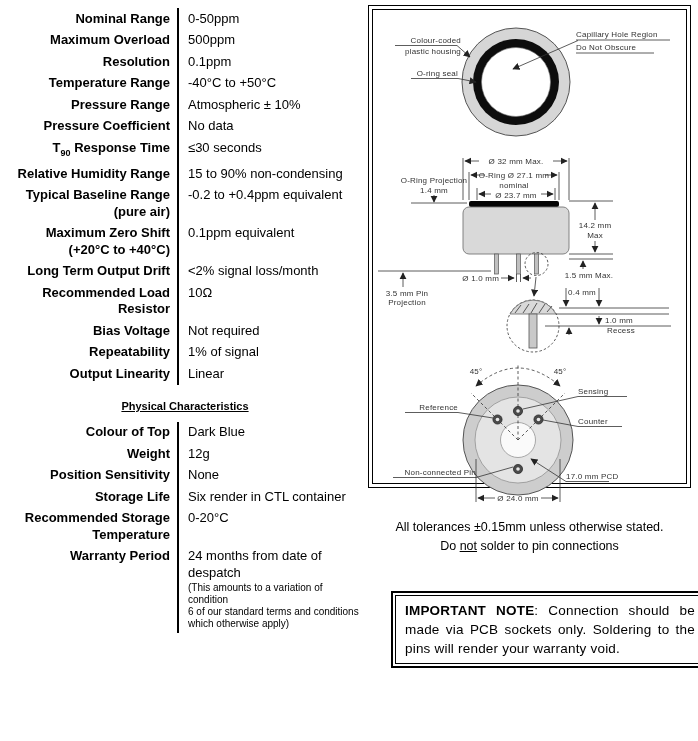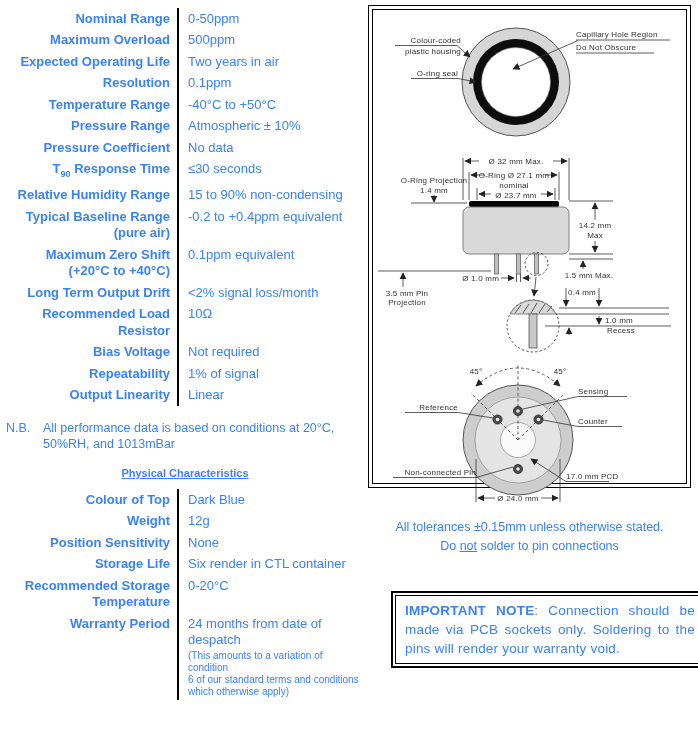--- a/index.html
+++ b/index.html
@@ -1,17 +1,17 @@
 <!DOCTYPE html>
 <html><head>
 <meta charset="utf-8">
 <style>
   html,body{margin:0;padding:0;background:#fff;}
   .page{position:relative;width:698px;height:741px;background:#fff;overflow:hidden;
-        font-family:"Liberation Sans",sans-serif;color:#3b82f6;}
+        font-family:"Liberation Sans",sans-serif;color:#000000;}
   
   .left-col{position:absolute;left:6px;top:8px;width:358px;}
   .spec-table{display:table;}
   .trow{display:table-row;}
   .tlabel{display:table-cell;width:164px;padding:2.5px 7px 2.5px 0;text-align:right;
           font-weight:bold;font-size:13px;line-height:16.5px;border-right:2px solid #000;
           vertical-align:top;}
   .tvalue{display:table-cell;padding:2.5px 0 2.5px 9px;font-size:13px;line-height:16.5px;
           vertical-align:top;}
   .vsmall{font-size:10px;line-height:12px;white-space:pre-line;margin-top:1px;}
@@ -55,28 +55,20 @@
         <div class="trow">
           <div class="tlabel">
             <div>Maximum Overload</div>
           </div>
           <div class="tvalue">
             <div>500ppm</div>
           </div>
         </div>
         <div class="trow">
           <div class="tlabel">
-            <div>Expected Operating Life</div>
-          </div>
-          <div class="tvalue">
-            <div>Two years in air</div>
-          </div>
-        </div>
-        <div class="trow">
-          <div class="tlabel">
             <div>Resolution</div>
           </div>
           <div class="tvalue">
             <div>0.1ppm</div>
           </div>
         </div>
         <div class="trow">
           <div class="tlabel">
             <div>Temperature Range</div>
           </div>
@@ -168,24 +160,20 @@
         <div class="trow">
           <div class="tlabel">
             <div>Output Linearity</div>
           </div>
           <div class="tvalue">
             <div>Linear</div>
           </div>
         </div>
       </div>
 
-    <div class="nb">
-      <span class="nb-prefix">N.B.</span>
-      <span class="nb-text">All performance data is based on conditions at 20°C, 50%RH, and 1013mBar</span>
-    </div>
 
     <div class="phys-heading">Physical Characteristics</div>
 
     <div class="spec-table" id="physical-table">
         <div class="trow">
           <div class="tlabel">
             <div>Colour of Top</div>
           </div>
           <div class="tvalue">
             <div>Dark Blue</div>

